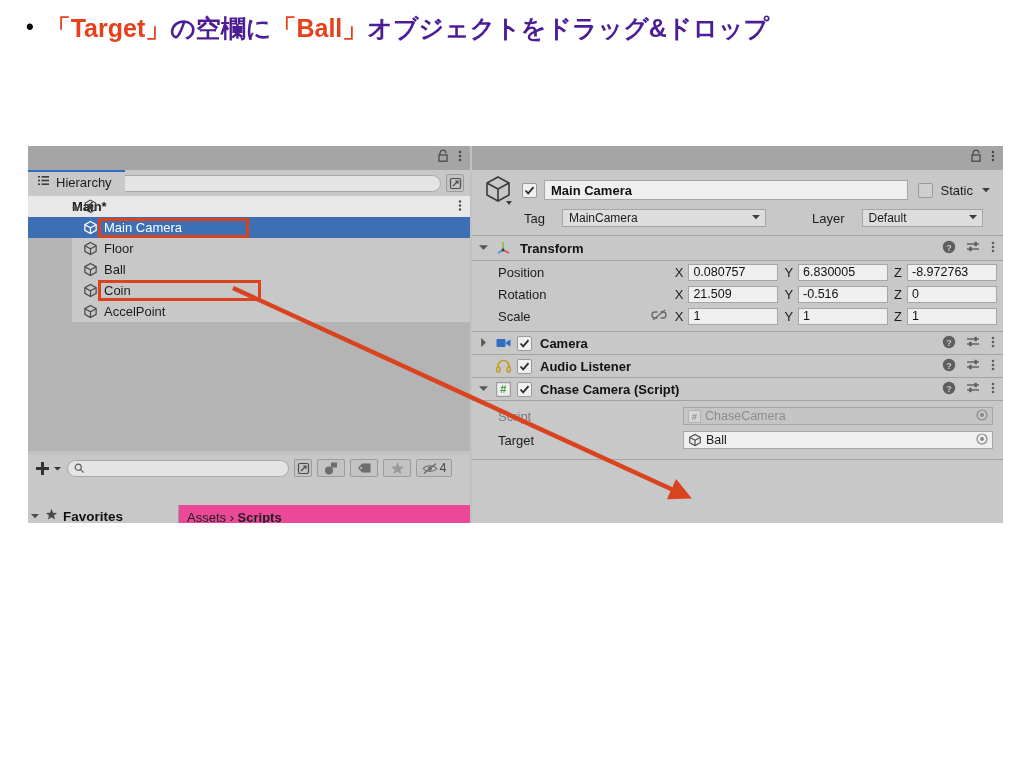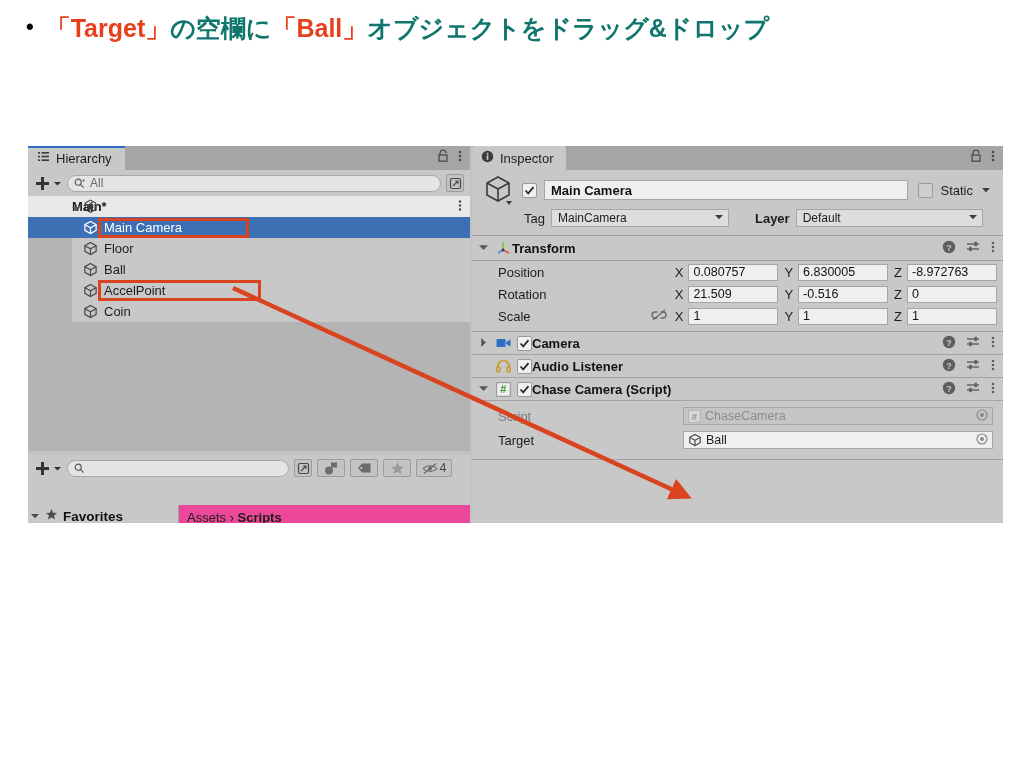--- a/index.html
+++ b/index.html
@@ -24,21 +24,21 @@
     letter-spacing: 0px;
     white-space: nowrap;
   }
   .bullet-dot {
     font-size: 22px;
     line-height: 30px;
     margin-right: 12px;
     color: #000;
   }
   .title-accent { color: #e8401c; }
-  .title-plain  { color: #0f766e; text-align: center; }
+  .title-plain  { color: #4c1d95; text-align: center; }
 
   
   #unity-window {
     position: absolute;
     left: 28px; top: 146px;
     width: 975px; height: 377px;
     background: #c2c2c2;
     overflow: hidden;
   }
 
@@ -55,20 +55,21 @@
   .tab {
     background: #c8c8c8;
     display: flex; align-items: center;
     padding: 0 13px 0 9px;
     font-size: 13px;
     color: #1c1c1c;
     border-top-left-radius: 3px;
     border-top-right-radius: 3px;
     height: 24px;
     box-sizing: border-box;
+    margin-top: 24px;
   }
   .tab-accent { position:absolute; left:0; top:0; height:2px; width:100%; background:#2f6ec4; }
   .tab-label { margin-left: 6px; }
   .tabbar-right {
     margin-left: auto;
     display: flex; align-items: center;
     padding-right: 8px; gap: 9px;
   }
 
   .toolbar {
@@ -164,21 +165,21 @@
   }
   .static-chk {
     width:15px; height:15px; background:#cfcfcf;
     border:1px solid #9a9a9a; border-radius:2px;
     margin-left:10px; box-sizing:border-box;
   }
   .static-label { font-size:13px; color:#1c1c1c; margin-left:7px; }
   .insp-taglayer-row {
     display:flex; align-items:center;
     height:26px; padding:0 10px 0 52px;
-    font-size:13px; color:#1c1c1c;
+    font-size:13px; color:#1c1c1c;gap:11px;
   }
   .dd {
     height:18px;
     background:#ddd;
     border:1px solid #a6a6a6;
     display:flex; align-items:center;
     padding:0 4px 0 6px;
     font-size:12px; color:#1c1c1c;
     box-sizing:border-box;
   }
@@ -188,21 +189,21 @@
 
   .comp-header {
     height:22px;
     background:#c8c8c8;
     display:flex; align-items:center;
     padding:0 8px 0 6px;
     font-size:13px; font-weight:bold; color:#111;
     position: relative;
   }
   .comp-header .hdr-right { margin-left:auto; display:flex; align-items:center; gap:10px; }
-  .comp-title { margin-left: 0; }
+  .comp-title { margin-left: 8px; }
 
   .prop-row {
     height:22px;
     display:flex; align-items:center;
     font-size:13px; color:#1c1c1c;
     padding-left: 26px;
   }
   .prop-label { width: 180px; }
   .axis { font-size:13px; margin:0 5px 0 0; }
   .numfield {
@@ -367,28 +368,28 @@
                   <path d="M8 1.6 L14 5 L14 11 L8 14.4 L2 11 L2 5 Z" fill="none" stroke="#4a4a4a" stroke-width="1.3"></path>
                   <path d="M2 5 L8 8.4 L14 5 M8 8.4 L8 14.4" fill="none" stroke="#4a4a4a" stroke-width="1.3"></path>
                 </svg></span>
               <span>Ball</span>
             </div>
             <div class="tree-row indent-bg">
               <span class="go-icon"><svg width="15" height="15" viewBox="0 0 16 16">
                   <path d="M8 1.6 L14 5 L14 11 L8 14.4 L2 11 L2 5 Z" fill="none" stroke="#4a4a4a" stroke-width="1.3"></path>
                   <path d="M2 5 L8 8.4 L14 5 M8 8.4 L8 14.4" fill="none" stroke="#4a4a4a" stroke-width="1.3"></path>
                 </svg></span>
-              <span>AccelPoint</span>
+              <span>Coin</span>
             </div>
             <div class="tree-row indent-bg">
               <span class="go-icon"><svg width="15" height="15" viewBox="0 0 16 16">
                   <path d="M8 1.6 L14 5 L14 11 L8 14.4 L2 11 L2 5 Z" fill="none" stroke="#4a4a4a" stroke-width="1.3"></path>
                   <path d="M2 5 L8 8.4 L14 5 M8 8.4 L8 14.4" fill="none" stroke="#4a4a4a" stroke-width="1.3"></path>
                 </svg></span>
-              <span>Coin</span>
+              <span>AccelPoint</span>
             </div>
           </div>
       </div>
     </div>
 
     <div class="panel" id="project-panel" style="left:0;top:309px;width:442px;height:68px;">
 
       <div class="toolbar">
         <div class="plus-btn">
           <svg width="17" height="17" viewBox="0 0 17 17">
@@ -517,29 +518,29 @@
           <span class="static-label">Static</span>
           <span style="margin-left:8px;margin-right:2px;">
             <svg width="10" height="10" viewBox="0 0 10 10">
                 <path d="M1 3 L5 7.2 L9 3 Z" fill="#3c3c3c"></path>
               </svg>
           </span>
         </div>
 
         <div class="insp-taglayer-row">
           <span>Tag</span>
-          <div class="dd" style="width:178px;margin-left:6px;">
+          <div class="dd" style="width:204px;margin-left:6px;">
             <span>MainCamera</span>
             <span class="dd-caret">
               <svg width="10" height="10" viewBox="0 0 10 10">
                   <path d="M1 3 L5 7.2 L9 3 Z" fill="#3c3c3c"></path>
                 </svg>
             </span>
           </div>
-          <span style="margin-left:26px;font-weight:bold;">Layer</span>
+          <span style="margin-left:35px;">Layer</span>
           <div class="dd" style="flex:1;margin-left:6px;margin-right:10px;">
             <span>Default</span>
             <span class="dd-caret">
               <svg width="10" height="10" viewBox="0 0 10 10">
                   <path d="M1 3 L5 7.2 L9 3 Z" fill="#3c3c3c"></path>
                 </svg>
             </span>
           </div>
         </div>
 

